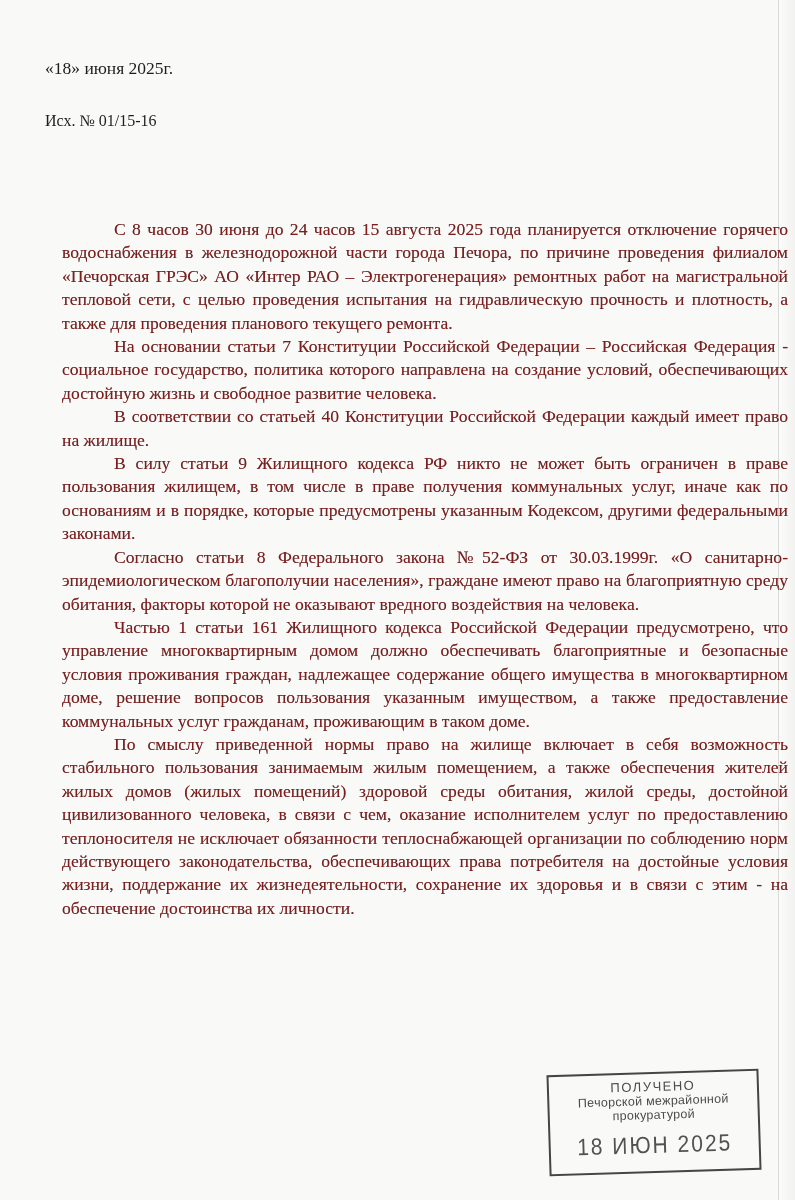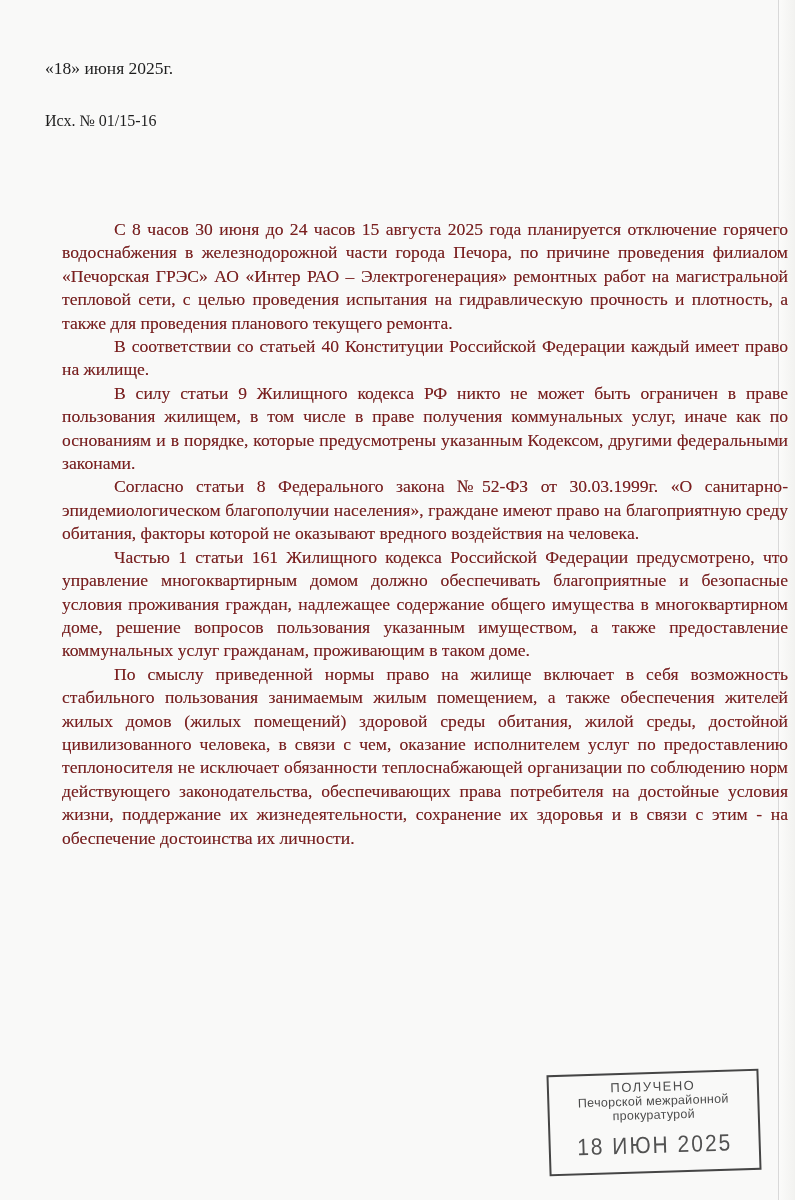--- a/index.html
+++ b/index.html
@@ -149,20 +149,21 @@
   <div class="page-edge-shade"></div>
 
   <div class="hdr-date">«18» июня 2025г.</div>
 
   <div class="hdr-outgoing">Исх. № 01/15-16</div>
 
 
 
   <div class="doc-body">
     <p>С 8 часов 30 июня до 24 часов 15 августа 2025 года планируется отключение горячего водоснабжения в железнодорожной части города Печора, по причине проведения филиалом «Печорская ГРЭС» АО «Интер РАО – Электрогенерация» ремонтных работ на магистральной тепловой сети, с целью проведения испытания на гидравлическую прочность и плотность, а также для проведения планового текущего ремонта.</p>
+    <p>На основании статьи 7 Конституции Российской Федерации – Российская Федерация - социальное государство, политика которого направлена на создание условий, обеспечивающих достойную жизнь и свободное развитие человека.</p>
     <p>В соответствии со статьей 40 Конституции Российской Федерации каждый имеет право на жилище.</p>
     <p>В силу статьи 9 Жилищного кодекса РФ никто не может быть ограничен в праве пользования жилищем, в том числе в праве получения коммунальных услуг, иначе как по основаниям и в порядке, которые предусмотрены указанным Кодексом, другими федеральными законами.</p>
     <p>Согласно статьи 8 Федерального закона №52-ФЗ от 30.03.1999г. «О санитарно-эпидемиологическом благополучии населения», граждане имеют право на благоприятную среду обитания, факторы которой не оказывают вредного воздействия на человека.</p>
     <p>Частью 1 статьи 161 Жилищного кодекса Российской Федерации предусмотрено, что управление многоквартирным домом должно обеспечивать благоприятные и безопасные условия проживания граждан, надлежащее содержание общего имущества в многоквартирном доме, решение вопросов пользования указанным имуществом, а также предоставление коммунальных услуг гражданам, проживающим в таком доме.</p>
     <p>По смыслу приведенной нормы право на жилище включает в себя возможность стабильного пользования занимаемым жилым помещением, а также обеспечения жителей жилых домов (жилых помещений) здоровой среды обитания, жилой среды, достойной цивилизованного человека, в связи с чем, оказание исполнителем услуг по предоставлению теплоносителя не исключает обязанности теплоснабжающей организации по соблюдению норм действующего законодательства, обеспечивающих права потребителя на достойные условия жизни, поддержание их жизнедеятельности, сохранение их здоровья и в связи с этим - на обеспечение достоинства их личности.</p>
   </div>
 
   <div class="stamp">
     <div class="stamp-line1">ПОЛУЧЕНО</div>
     <div class="stamp-line2">Печорской межрайонной</div>

